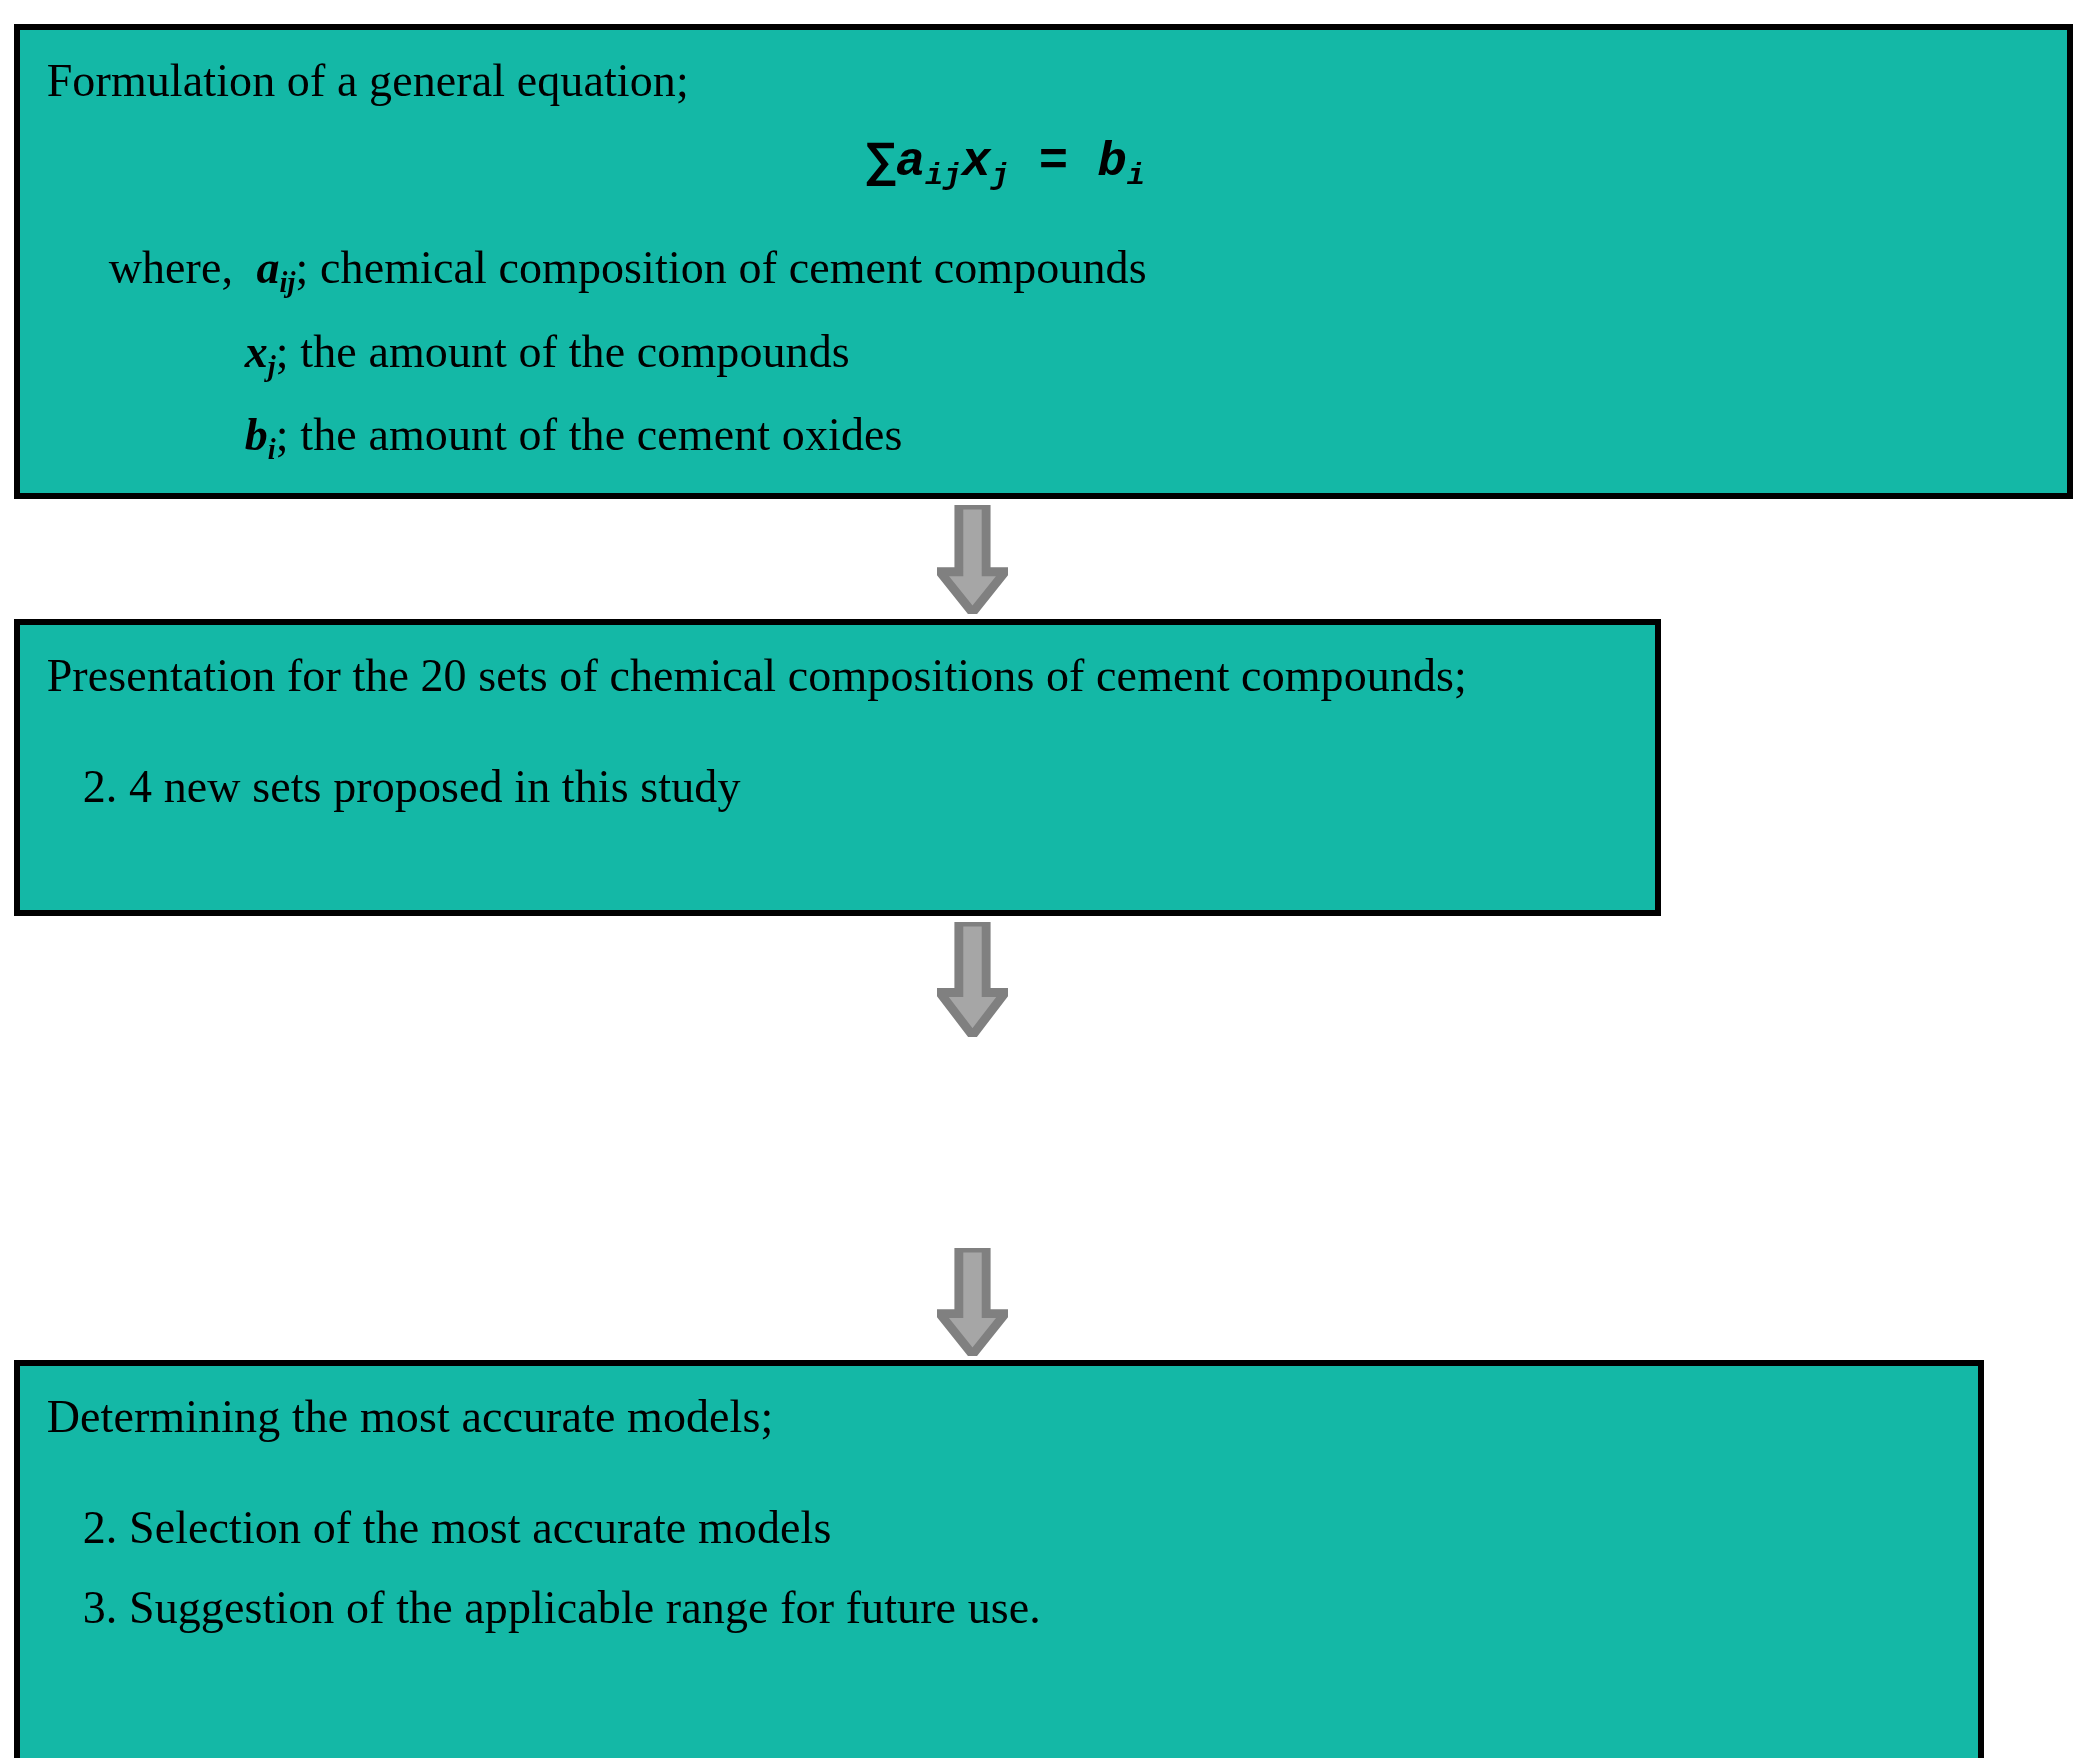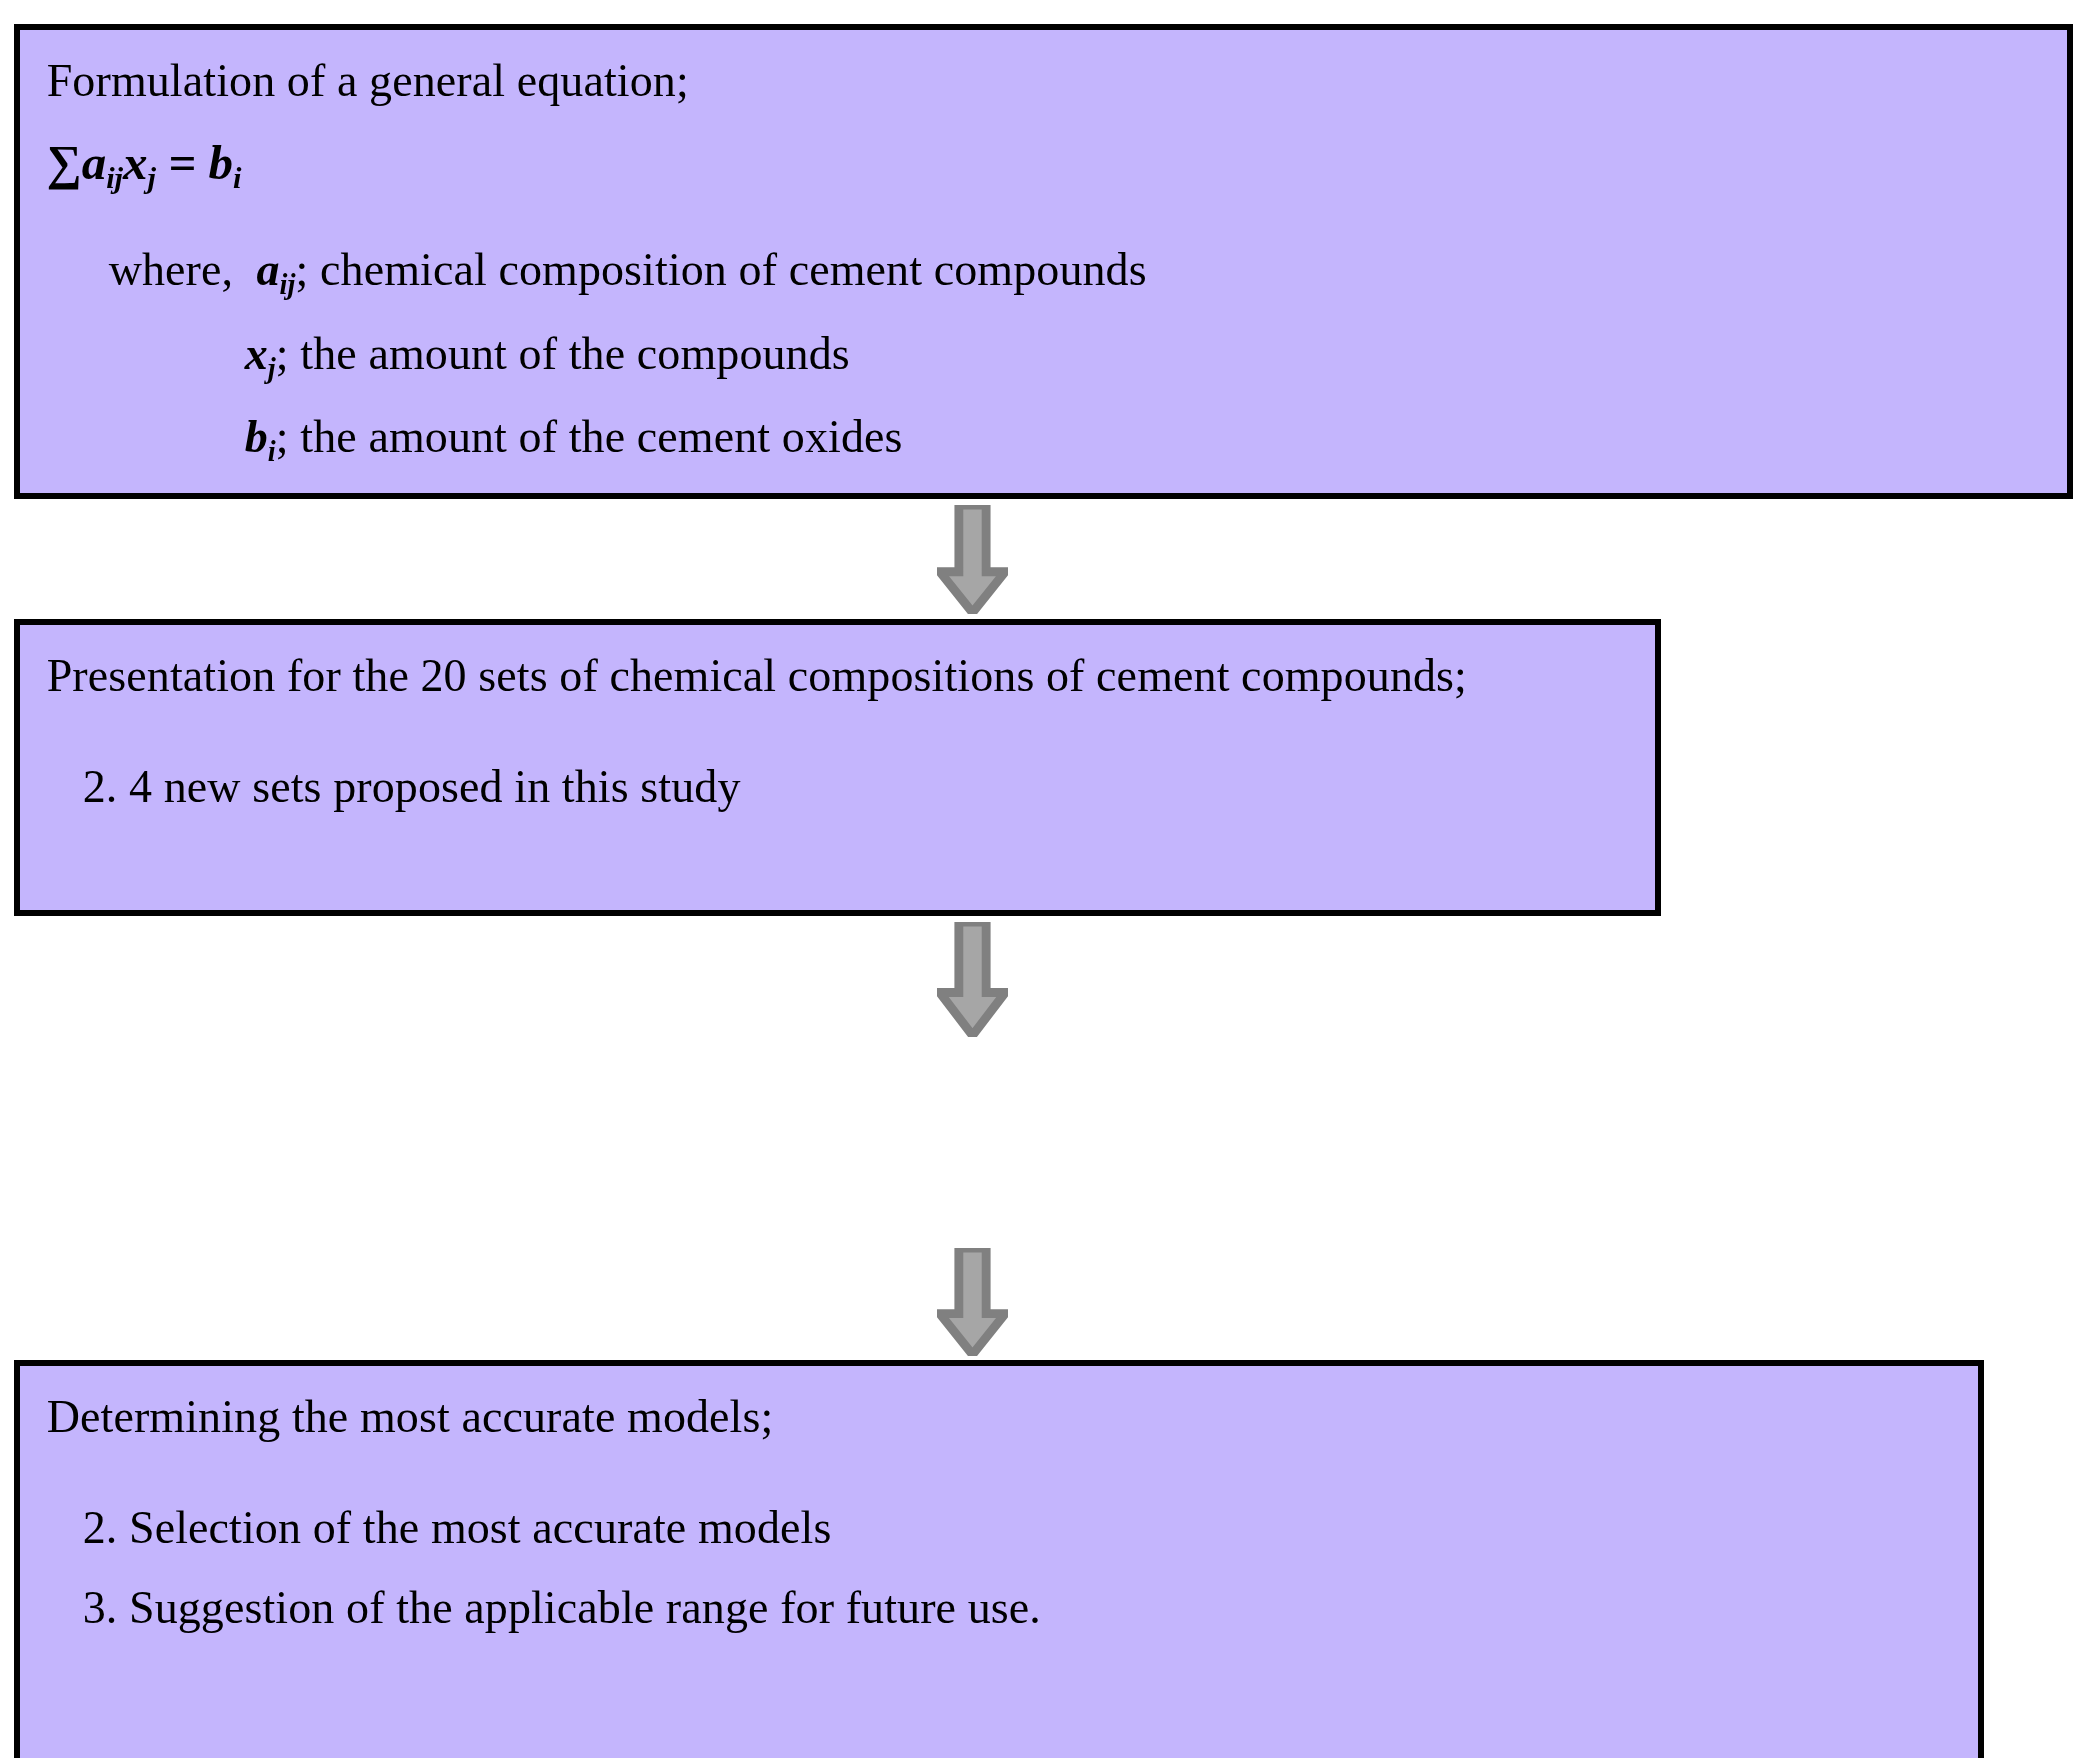--- a/index.html
+++ b/index.html
@@ -19,21 +19,21 @@
   #flowchart {
     position: absolute;
     left: 0; top: 0;
     width: 2097px;
     height: 1758px;
   }
 
   .node-box {
     position: absolute;
     box-sizing: border-box;
-    background: #c4b5fd;
+    background: #14b8a6;
     border: 6.2px solid #000000;
   }
 
   .box-body {
     position: absolute;
     left: 0; right: 0; top: 0; bottom: 0;
     padding: 20.5px 27px 6.8px 27px;
     box-sizing: border-box;
   }
 
@@ -45,22 +45,24 @@
   }
 
   .line.indent-1 { padding-left: 36px; }
   .line.indent-2 { padding-left: 38px; }
   .line.indent-where { padding-left: 62px; }
   .line.indent-var { padding-left: 198px; }
 
   .eq-line {
     font-size: 49px;
     line-height: 1.30;
+    text-align: center;
     padding-right: 75px;
     white-space: nowrap;
+    font-family: Liberation Mono, monospace;
   }
 
   .var {
     font-weight: bold;
     font-style: italic;
   }
   .var sub {
     font-size: 0.62em;
     font-weight: bold;
     font-style: italic;

